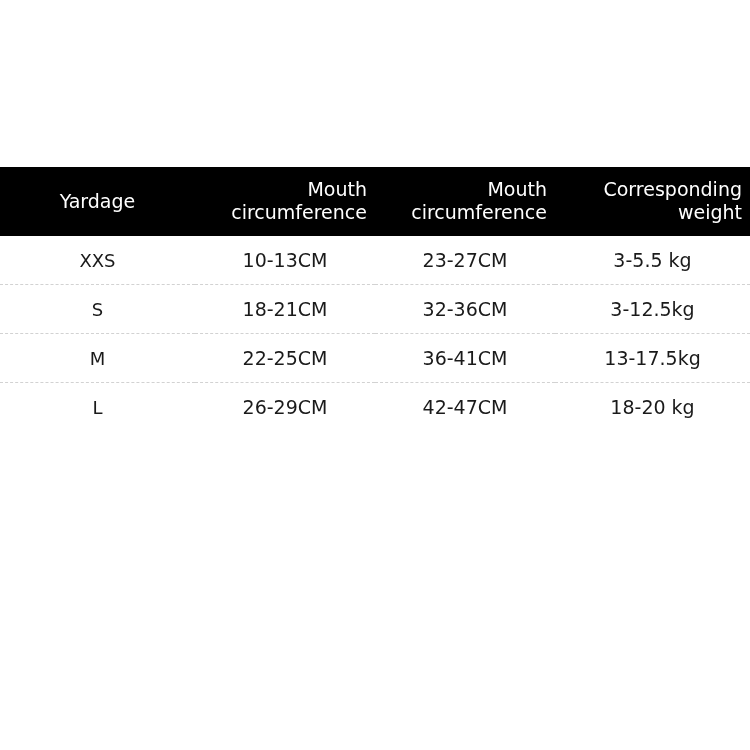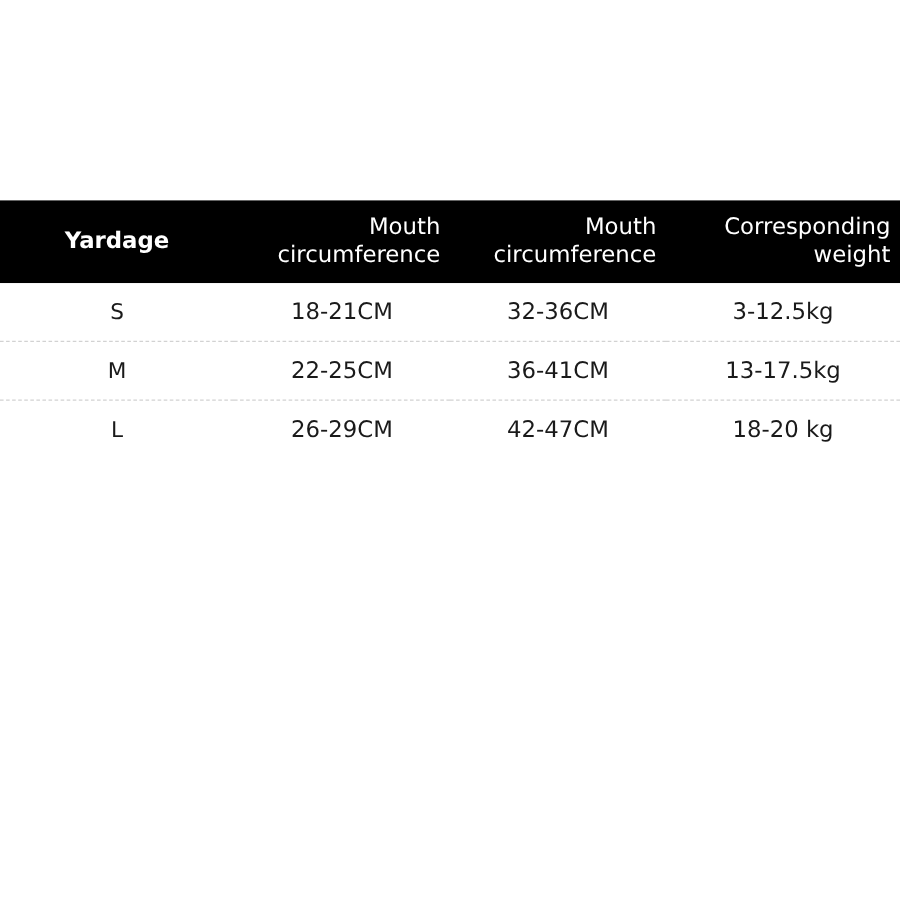--- a/index.html
+++ b/index.html
@@ -37,21 +37,20 @@
     color: #ffffff;
     font-weight: normal;
     font-size: 19px;
     line-height: 23px;
     padding: 11px 8px 12px 8px;
     vertical-align: middle;
     text-align: center;
   }
   .size-table thead th.left-head {
     text-align: center;
-    font-weight: bold;
   }
   .size-table thead th.col-wrap {
     text-align: right;
     padding-left: 14px;
   }
   .size-table thead th.col-wrap-3 {
     text-align: right;
     padding-left: 14px;
   }
 
@@ -88,20 +87,26 @@
     <thead>
       <tr>
         <th class="left-head">Yardage</th>
         <th class="col-wrap">Mouth circumference</th>
         <th class="col-wrap">Mouth circumference</th>
         <th class="col-wrap-3">Corresponding weight</th>
       </tr>
     </thead>
     <tbody>
       <tr>
+        <td class="size-col">XXS</td>
+        <td>10-13CM</td>
+        <td>23-27CM</td>
+        <td class="weight-col">3-5.5 kg</td>
+      </tr>
+      <tr>
         <td class="size-col">S</td>
         <td>18-21CM</td>
         <td>32-36CM</td>
         <td class="weight-col">3-12.5kg</td>
       </tr>
       <tr>
         <td class="size-col">M</td>
         <td>22-25CM</td>
         <td>36-41CM</td>
         <td class="weight-col">13-17.5kg</td>

